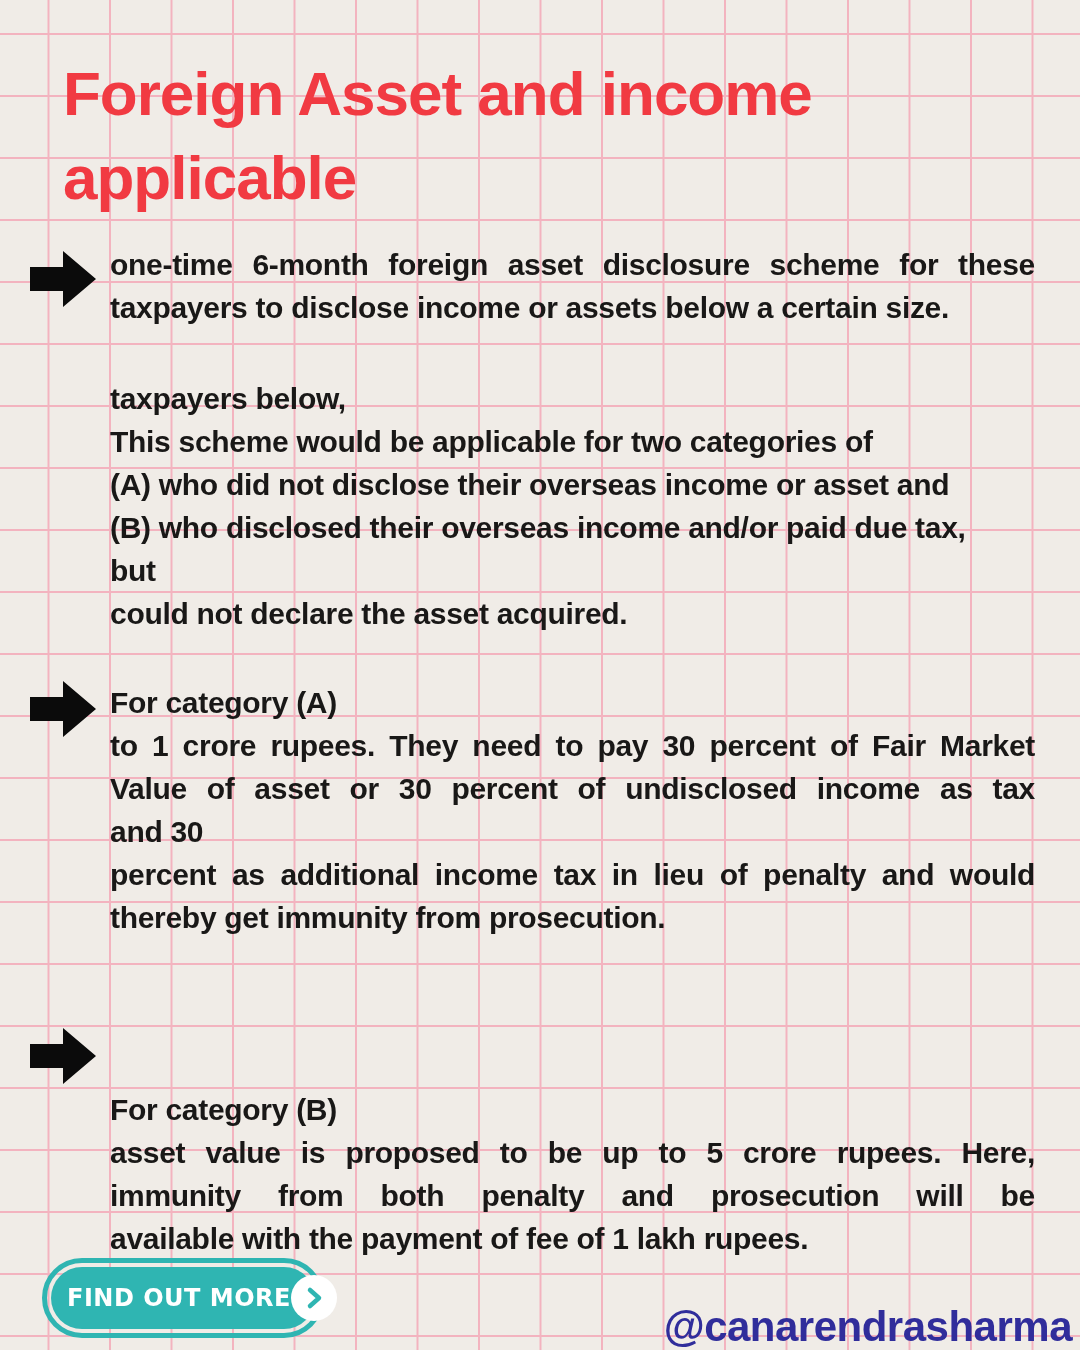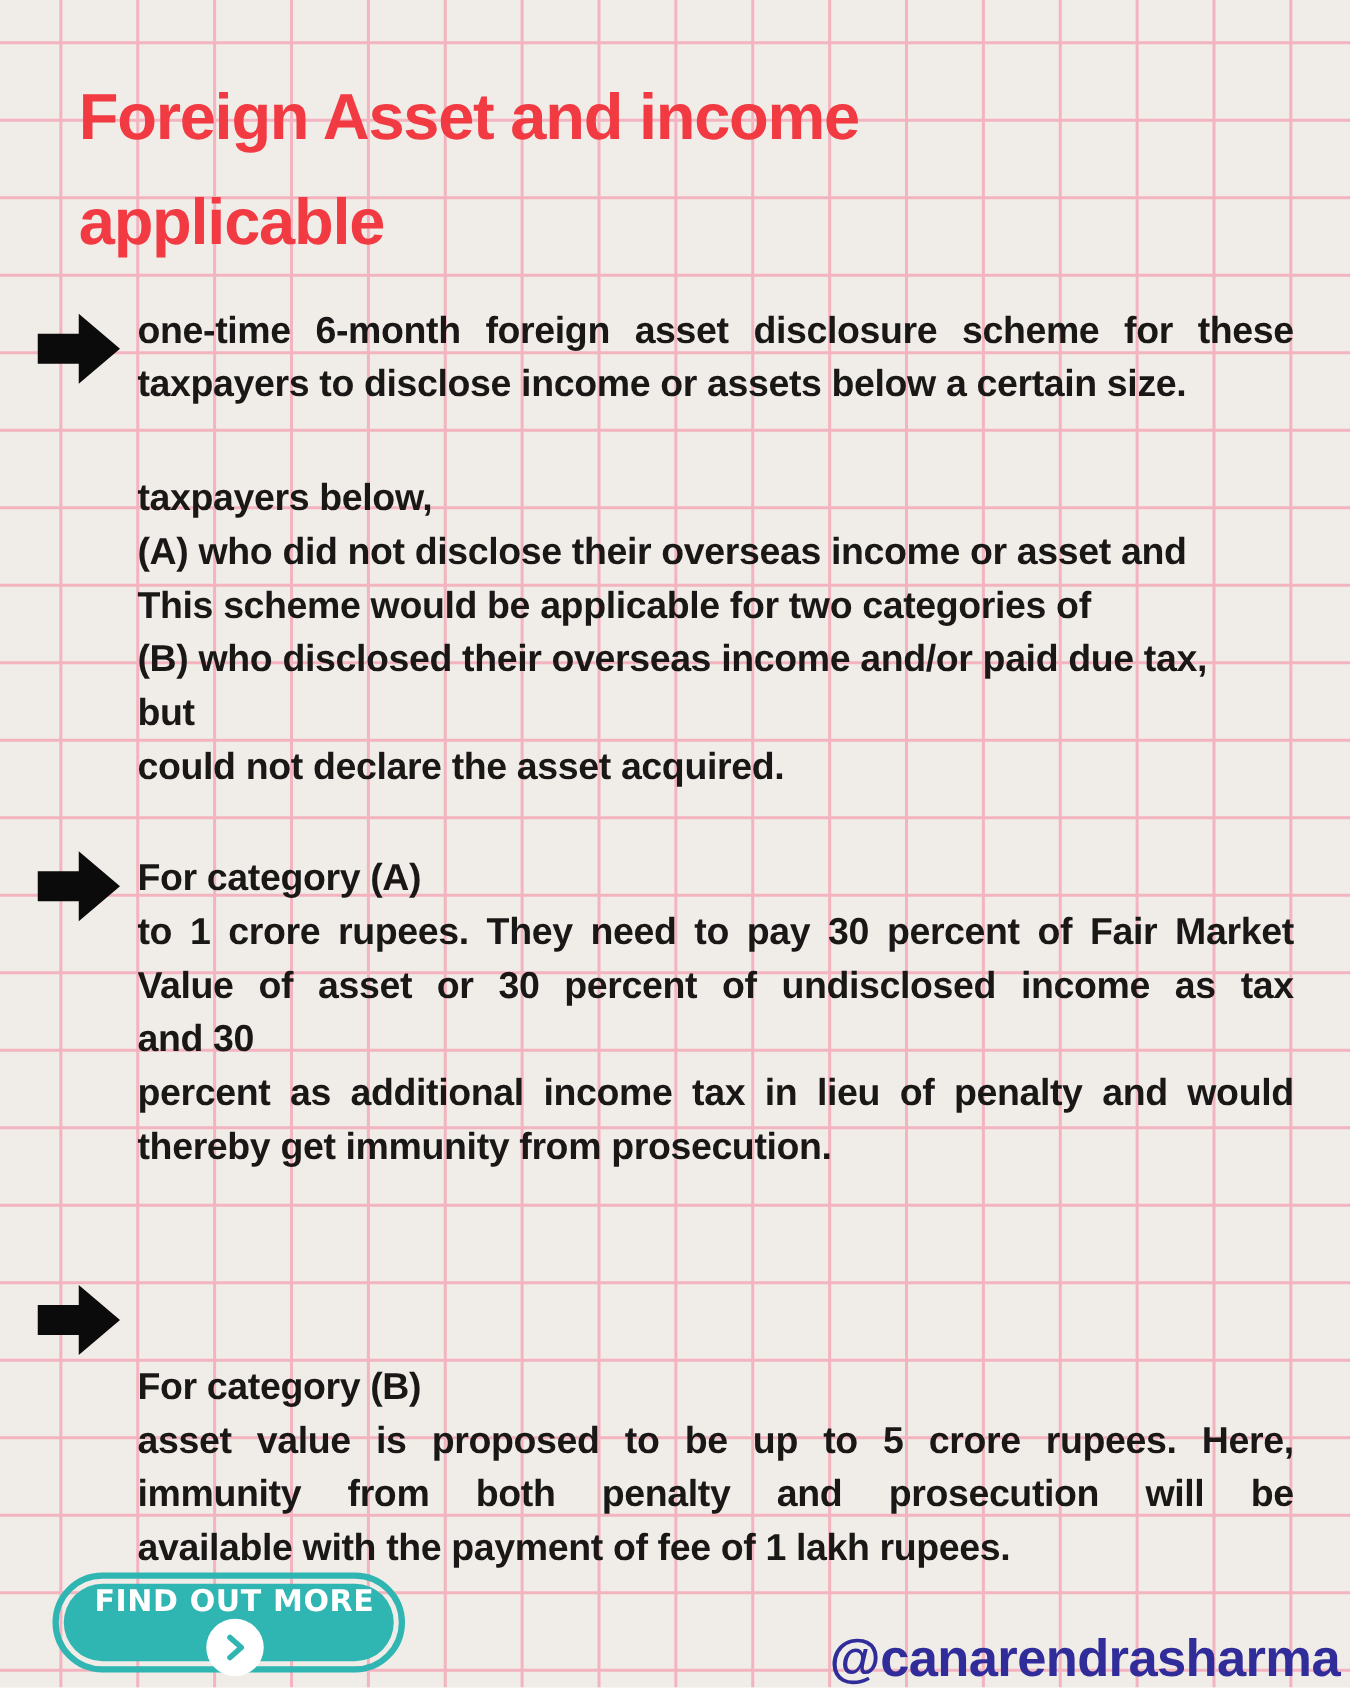--- a/index.html
+++ b/index.html
@@ -13,21 +13,21 @@
     width: 1080px; height: 1350px;
     background-color: #f0ece7;
     background-image:
       linear-gradient(to right, #f3b3bf 2px, transparent 2px),
       linear-gradient(to bottom, #f3b3bf 2px, transparent 2px);
     background-size: 61.5px 62px;
     background-position: -14px -29px;
   }
   .title {
     position: absolute; left: 63px; top: 52px;
-    font-size: 52px; line-height: 84px; font-weight: 800;
+    font-size: 62px; line-height: 84px; font-weight: 800;
     letter-spacing: -1px; color: #f13a42;
   }
   .block {
     position: absolute; left: 110px; width: 925px;
     font-size: 30px; line-height: 43px; font-weight: 700;
     letter-spacing: -0.3px; color: #191817;
   }
   .ln { white-space: nowrap; }
   .ln.j {
     white-space: normal;
@@ -46,21 +46,20 @@
     box-sizing: border-box;
     background: transparent;
     cursor: pointer;
     padding: 0;
   }
   .fom-inner {
     position: absolute; inset: 4px;
     background: #2fb5b2; border-radius: 34px;
     display: flex; align-items: center; justify-content: space-between;
     padding: 0 7px 0 16px;
-    flex-direction: column;
   }
   .fom-label {
     color: #ffffff;
     font-family: "DejaVu Sans", sans-serif;
     font-weight: 800; font-size: 24px; letter-spacing: 0.5px;
     white-space: nowrap;
   }
   .fom-circle {
     width: 46px; height: 46px; border-radius: 50%;
     background: #ffffff; flex: 0 0 auto;
@@ -98,22 +97,22 @@
       </svg>
   </span>
 
   <div class="block" style="top:243px">
     <div class="ln j">one-time 6-month foreign asset disclosure scheme for these</div>
     <div class="ln">taxpayers to disclose income or assets below a certain size.</div>
   </div>
 
   <div class="block" style="top:377px">
     <div class="ln">taxpayers below,</div>
+    <div class="ln">This scheme would be applicable for two categories of</div>
     <div class="ln">(A) who did not disclose their overseas income or asset and</div>
-    <div class="ln">This scheme would be applicable for two categories of</div>
     <div class="ln">(B) who disclosed their overseas income and/or paid due tax,</div>
     <div class="ln">but</div>
     <div class="ln">could not declare the asset acquired.</div>
   </div>
 
   <div class="block" style="top:681px">
     <div class="ln">For category (A)</div>
     <div class="ln j">to 1 crore rupees. They need to pay 30 percent of Fair Market</div>
     <div class="ln j">Value of asset or 30 percent of undisclosed income as tax</div>
     <div class="ln">and 30</div>

